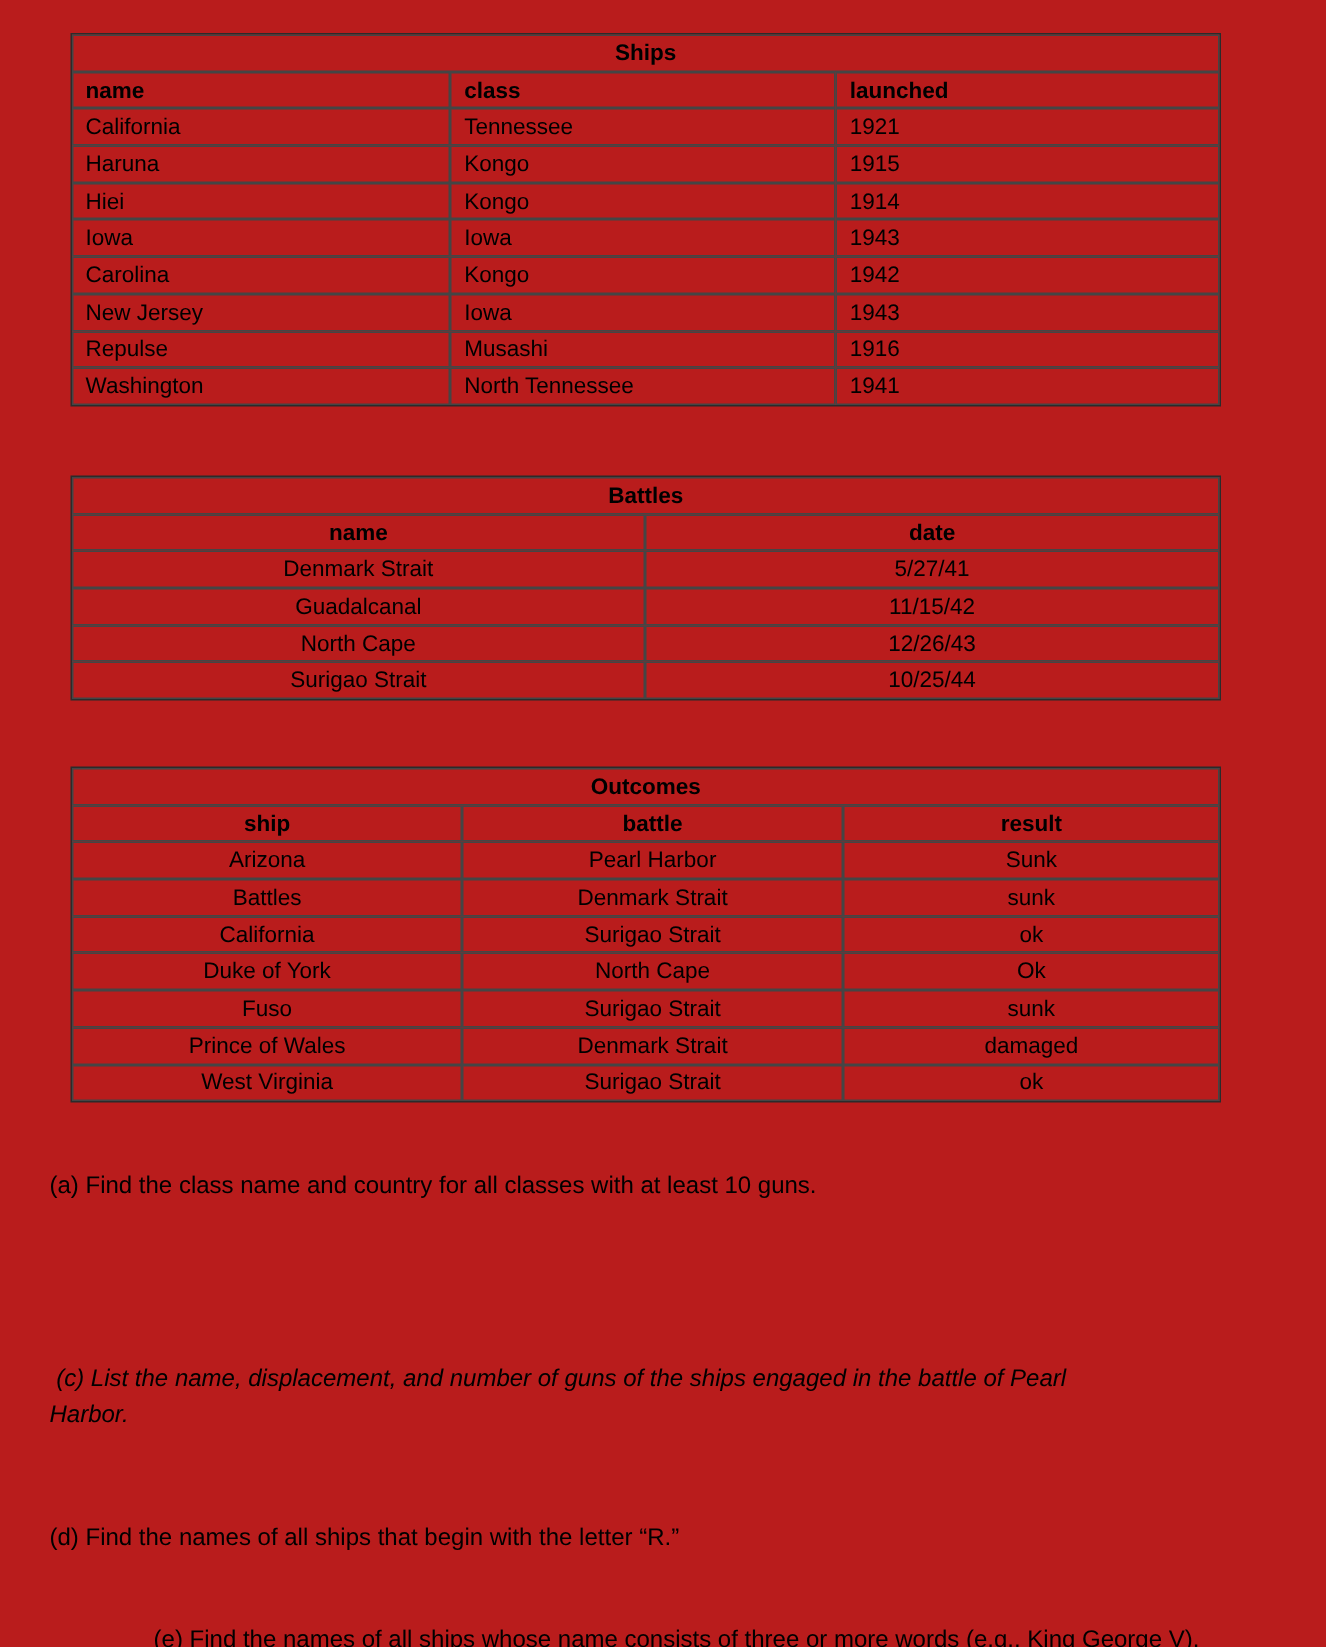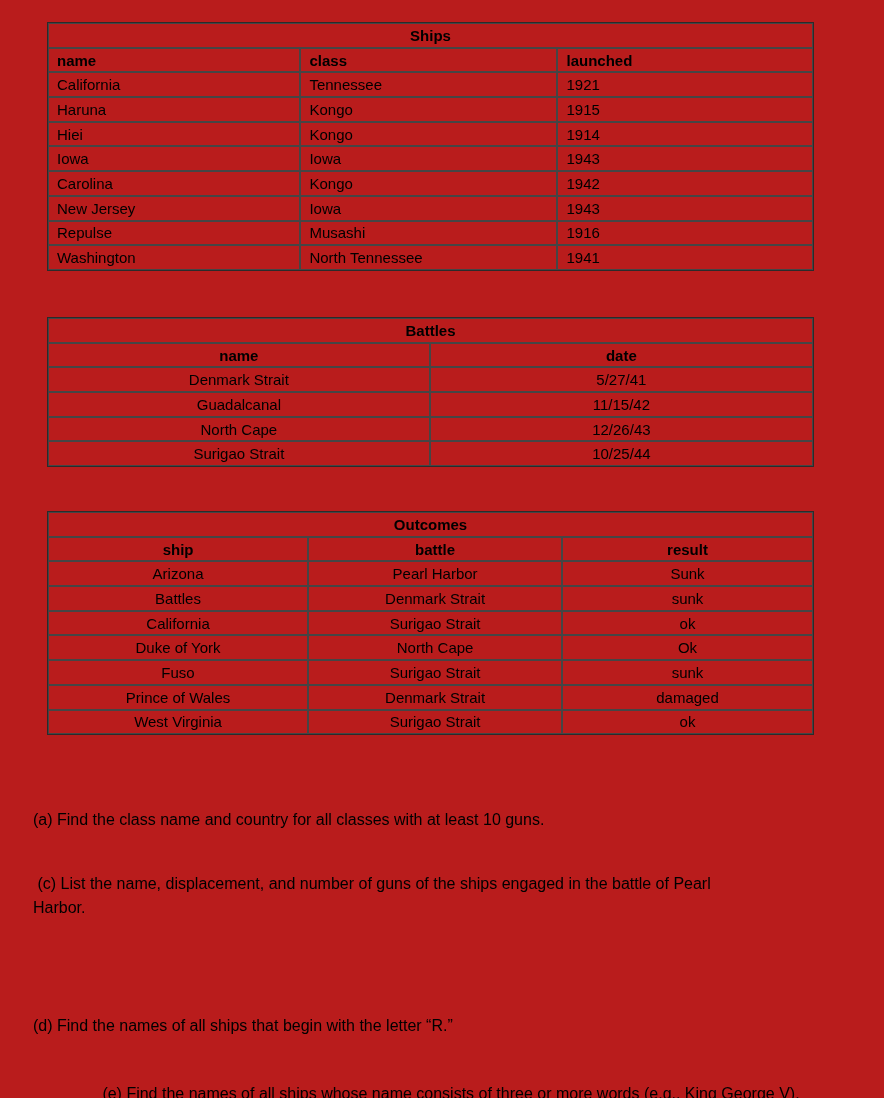--- a/index.html
+++ b/index.html
@@ -54,23 +54,23 @@
   
   .q {
     position: absolute;
     left: 33px;
     width: 836px;
     margin: 0;
     font-size: 16px;
     line-height: 24px;
     white-space: pre-wrap;
   }
-  #q-a { top: 808px; }
+  #q-a { top: 779px; }
   #q-b { top: 870px; }
-  #q-c { top: 872px; }
+  #q-c { top: 908px; font-style: italic; }
   #q-d { top: 996px; margin-top: 18px; }
   #q-e { top: 1082px; text-align: center; }
 </style>
 </head>
 <body>
 
 <div id="page">
 
   <table id="tbl-ships" class="doc-table" data-align="left">
       <colgroup>

